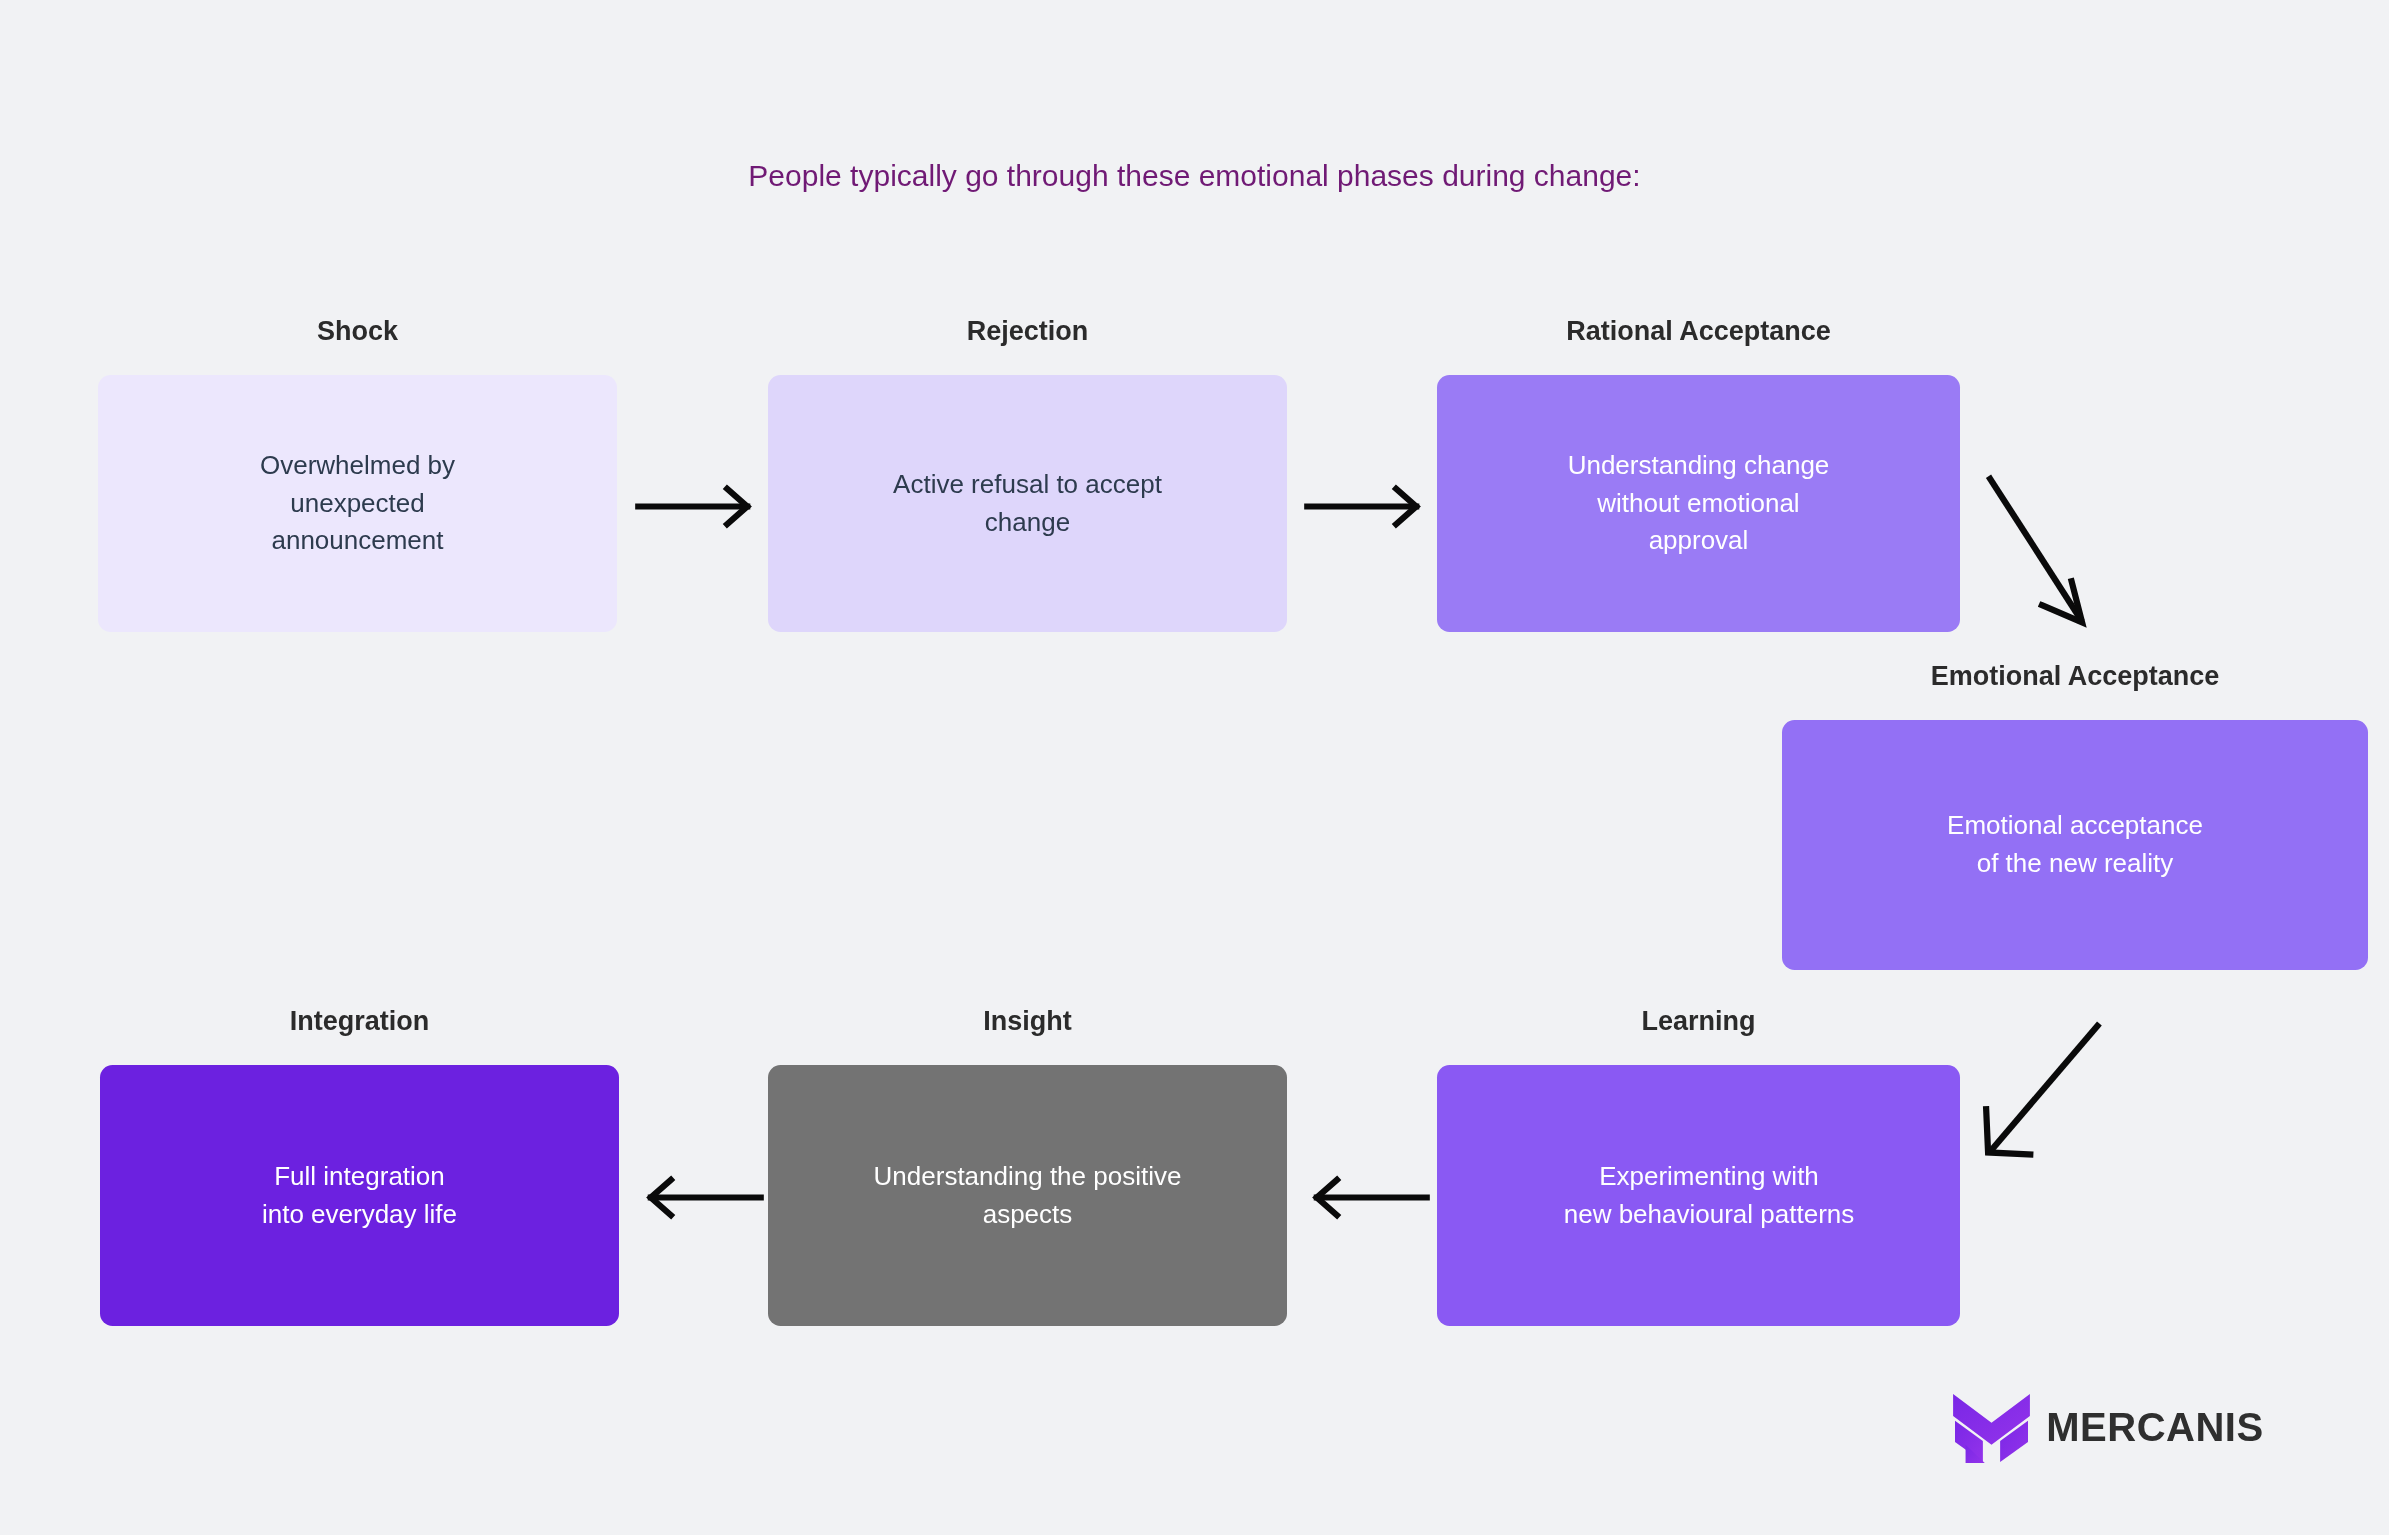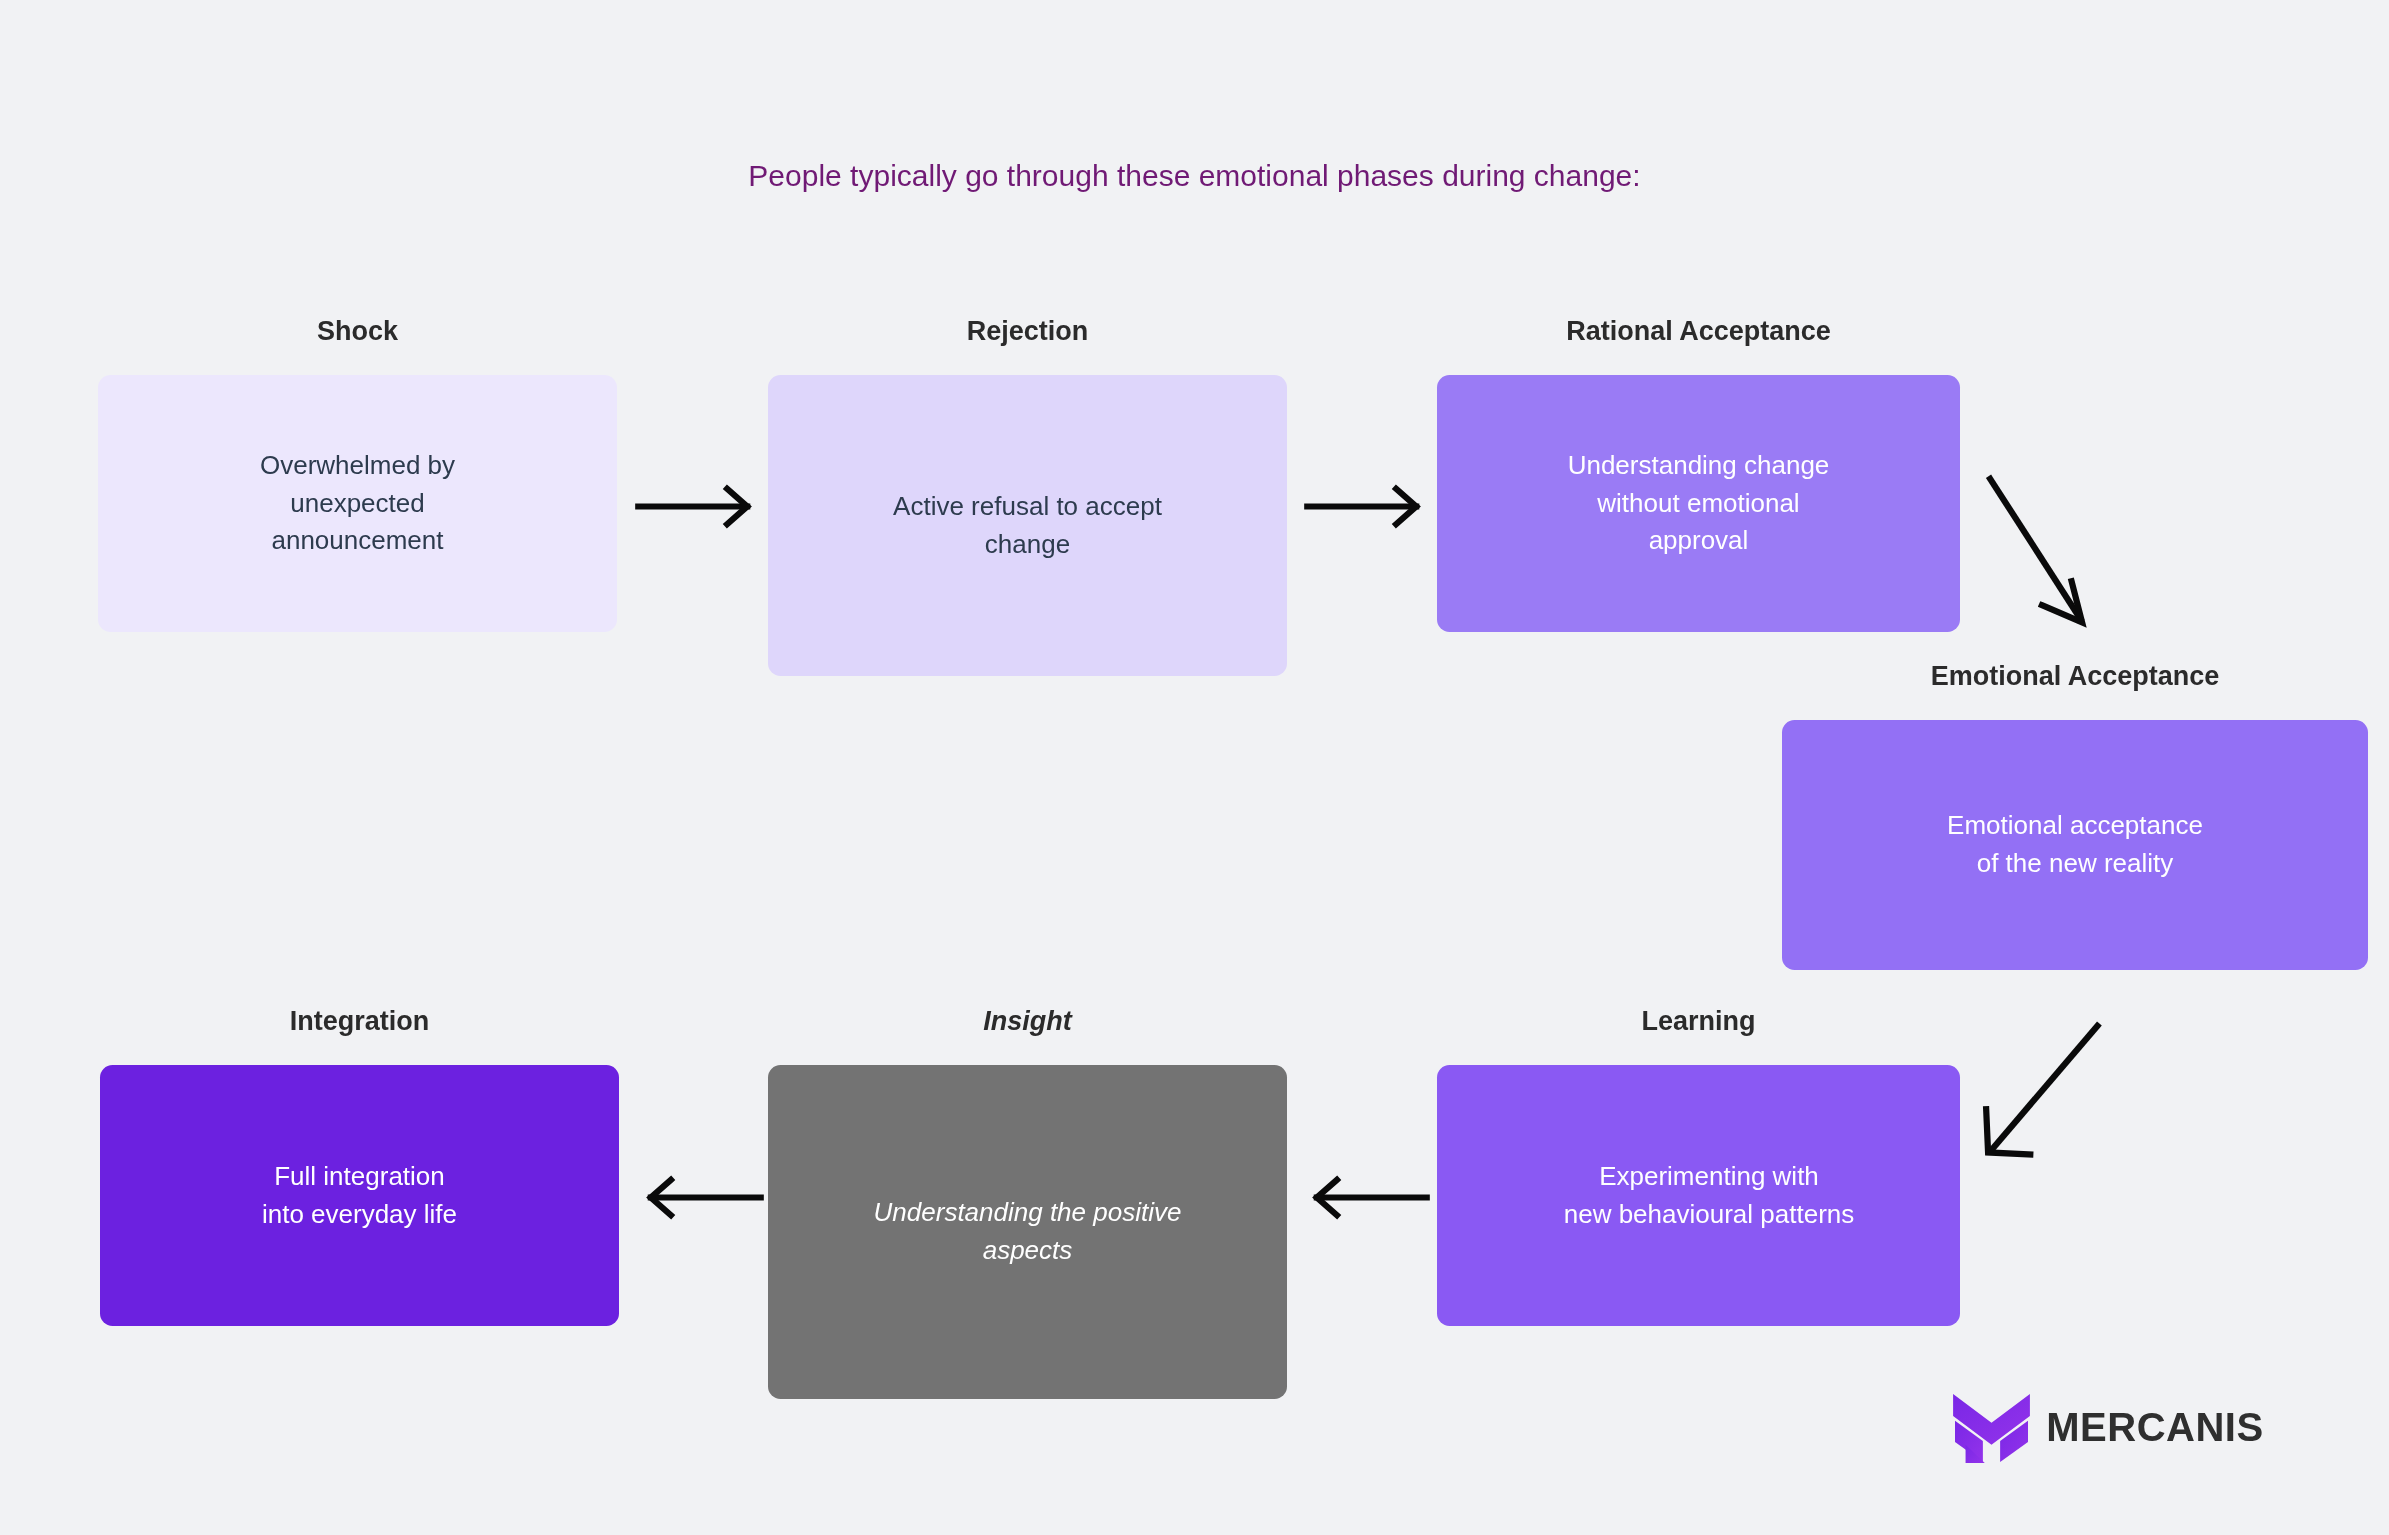--- a/index.html
+++ b/index.html
@@ -112,21 +112,21 @@
 
   <div class="phase" style="left:98px; top:375px; width:519px; height:257px;">
     <div class="phase-label" style="top:-58px;">Shock</div>
     <div class="phase-card" style="background:#ece7fd;">
       <span class="phase-card-text" style="color:#2d3b4e;">Overwhelmed by
 unexpected
 announcement</span>
     </div>
   </div>
 
-  <div class="phase" style="left:768px; top:375px; width:519px; height:301px;">
+  <div class="phase" style="left:768px; top:375px; width:519px; height:257px;">
     <div class="phase-label" style="top:-58px;">Rejection</div>
     <div class="phase-card" style="background:#ded6fb;">
       <span class="phase-card-text" style="color:#2d3b4e;">Active refusal to accept
 change</span>
     </div>
   </div>
 
   <div class="phase" style="left:1437px; top:375px; width:523px; height:257px;">
     <div class="phase-label" style="top:-58px;">Rational Acceptance</div>
     <div class="phase-card" style="background:#9a7bf5;">
@@ -145,21 +145,21 @@
   </div>
 
   <div class="phase" style="left:1437px; top:1065px; width:523px; height:261px;">
     <div class="phase-label" style="top:-58px;">Learning</div>
     <div class="phase-card" style="background:#8a59f3;padding-left:44px;">
       <span class="phase-card-text" style="color:#ffffff;">Experimenting with
 new behavioural patterns</span>
     </div>
   </div>
 
-  <div class="phase" style="left:768px; top:1065px; width:519px; height:334px;font-style:italic;">
+  <div class="phase" style="left:768px; top:1065px; width:519px; height:261px;">
     <div class="phase-label" style="top:-58px;">Insight</div>
     <div class="phase-card" style="background:#737373;">
       <span class="phase-card-text" style="color:#ffffff;">Understanding the positive
 aspects</span>
     </div>
   </div>
 
   <div class="phase" style="left:100px; top:1065px; width:519px; height:261px;">
     <div class="phase-label" style="top:-58px;">Integration</div>
     <div class="phase-card" style="background:#6c21e0;">

